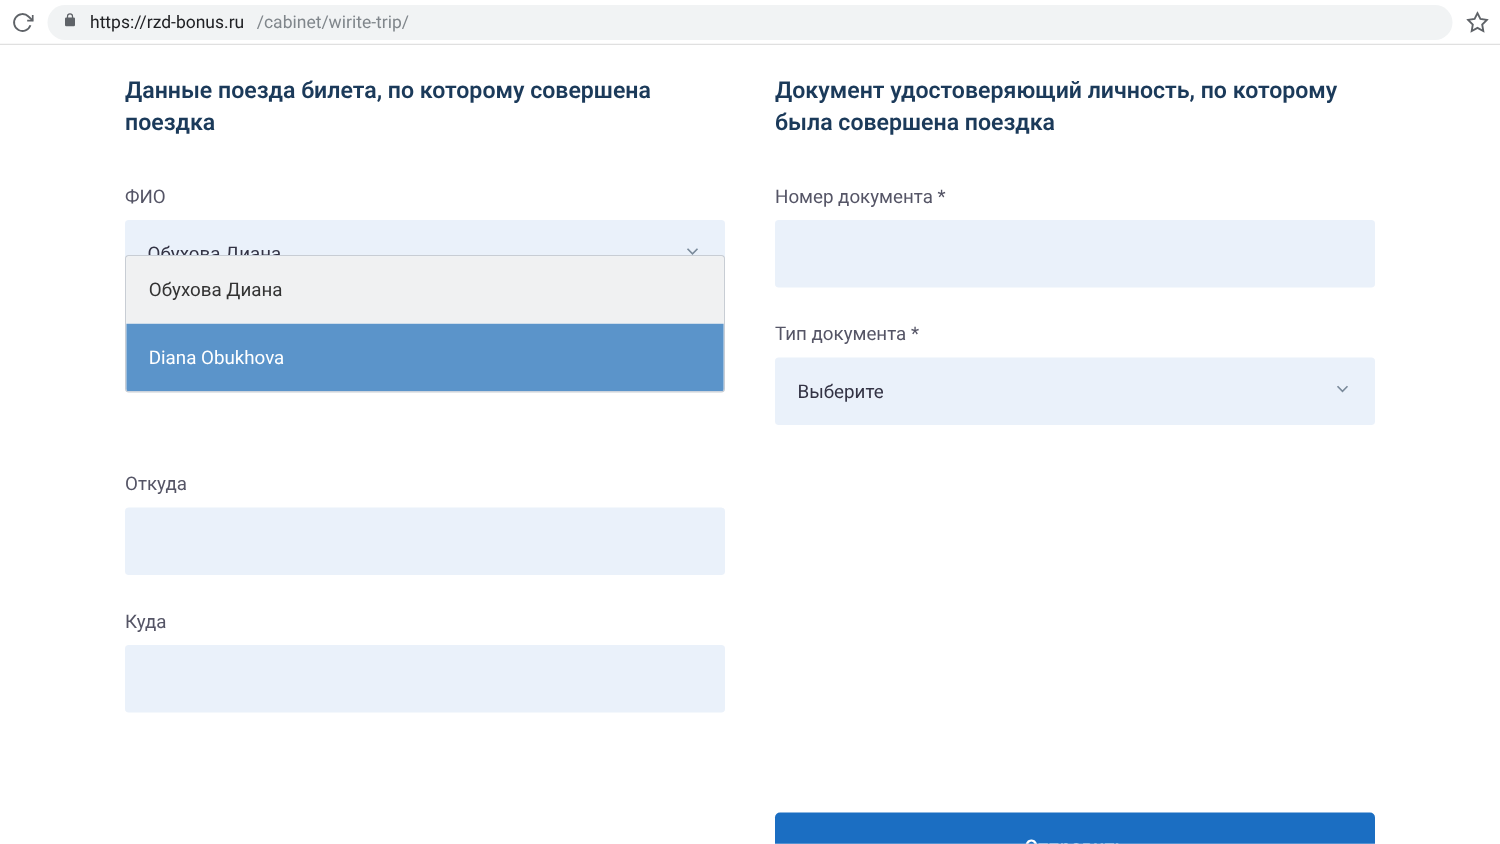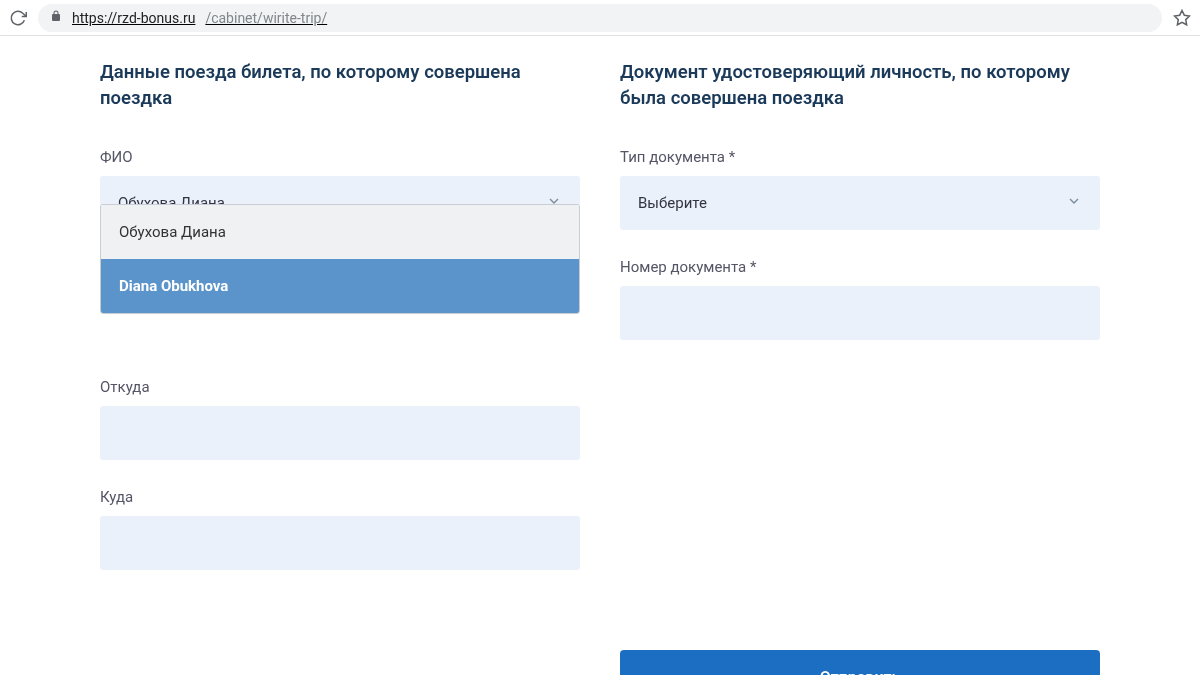--- a/index.html
+++ b/index.html
@@ -14,21 +14,20 @@
       height: 675px;
       overflow: hidden;
     }
     .browser-bar {
       height: 36px;
       display: flex;
       align-items: center;
       padding: 0 8px;
       border-bottom: 1px solid #e0e0e0;
       background: #fff;
-      text-decoration: underline;
     }
     .reload-icon {
       width: 20px;
       height: 20px;
       margin-right: 10px;
       display: flex;
       align-items: center;
       justify-content: center;
       color: #5f6368;
     }
@@ -136,21 +135,21 @@
       font-size: 15px;
       color: #333;
       cursor: pointer;
     }
     .dropdown-item.hover {
       background: #f0f1f2;
     }
     .dropdown-item.selected {
       background: #5b94ca;
       color: #fff;
-      font-weight: 700;
+      font-weight: 400;
     }
     .submit-btn {
       background: #1b6ec2;
       color: #fff;
       height: 56px;
       border: none;
       border-radius: 4px;
       width: 100%;
       font-size: 16px;
       font-weight: 500;
@@ -219,31 +218,31 @@
       <label class="field-label">Куда</label>
       <input class="text-input" type="text" style="">
     </div>
 
   </div>
 
   <div class="col">
     <h2 class="section-title">Документ удостоверяющий личность, по которому была совершена поездка</h2>
 
     <div class="field">
+      <label class="field-label">Номер документа *</label>
+      <input class="text-input" type="text" style="">
+    </div>
+
+    <div class="field">
       <label class="field-label">Тип документа *</label>
       <div class="select-box">
         <span>Выберите</span>
         <span class="chevron">
           <svg width="16" height="16" viewBox="0 0 24 24" fill="none" stroke="currentColor" stroke-width="2">
               <polyline points="6 9 12 15 18 9"></polyline>
             </svg>
         </span>
       </div>
     </div>
 
-    <div class="field">
-      <label class="field-label">Номер документа *</label>
-      <input class="text-input" type="text" style="">
-    </div>
-
     <button class="submit-btn">Отправить</button>
   </div>
 </div>
 
 </body></html>

